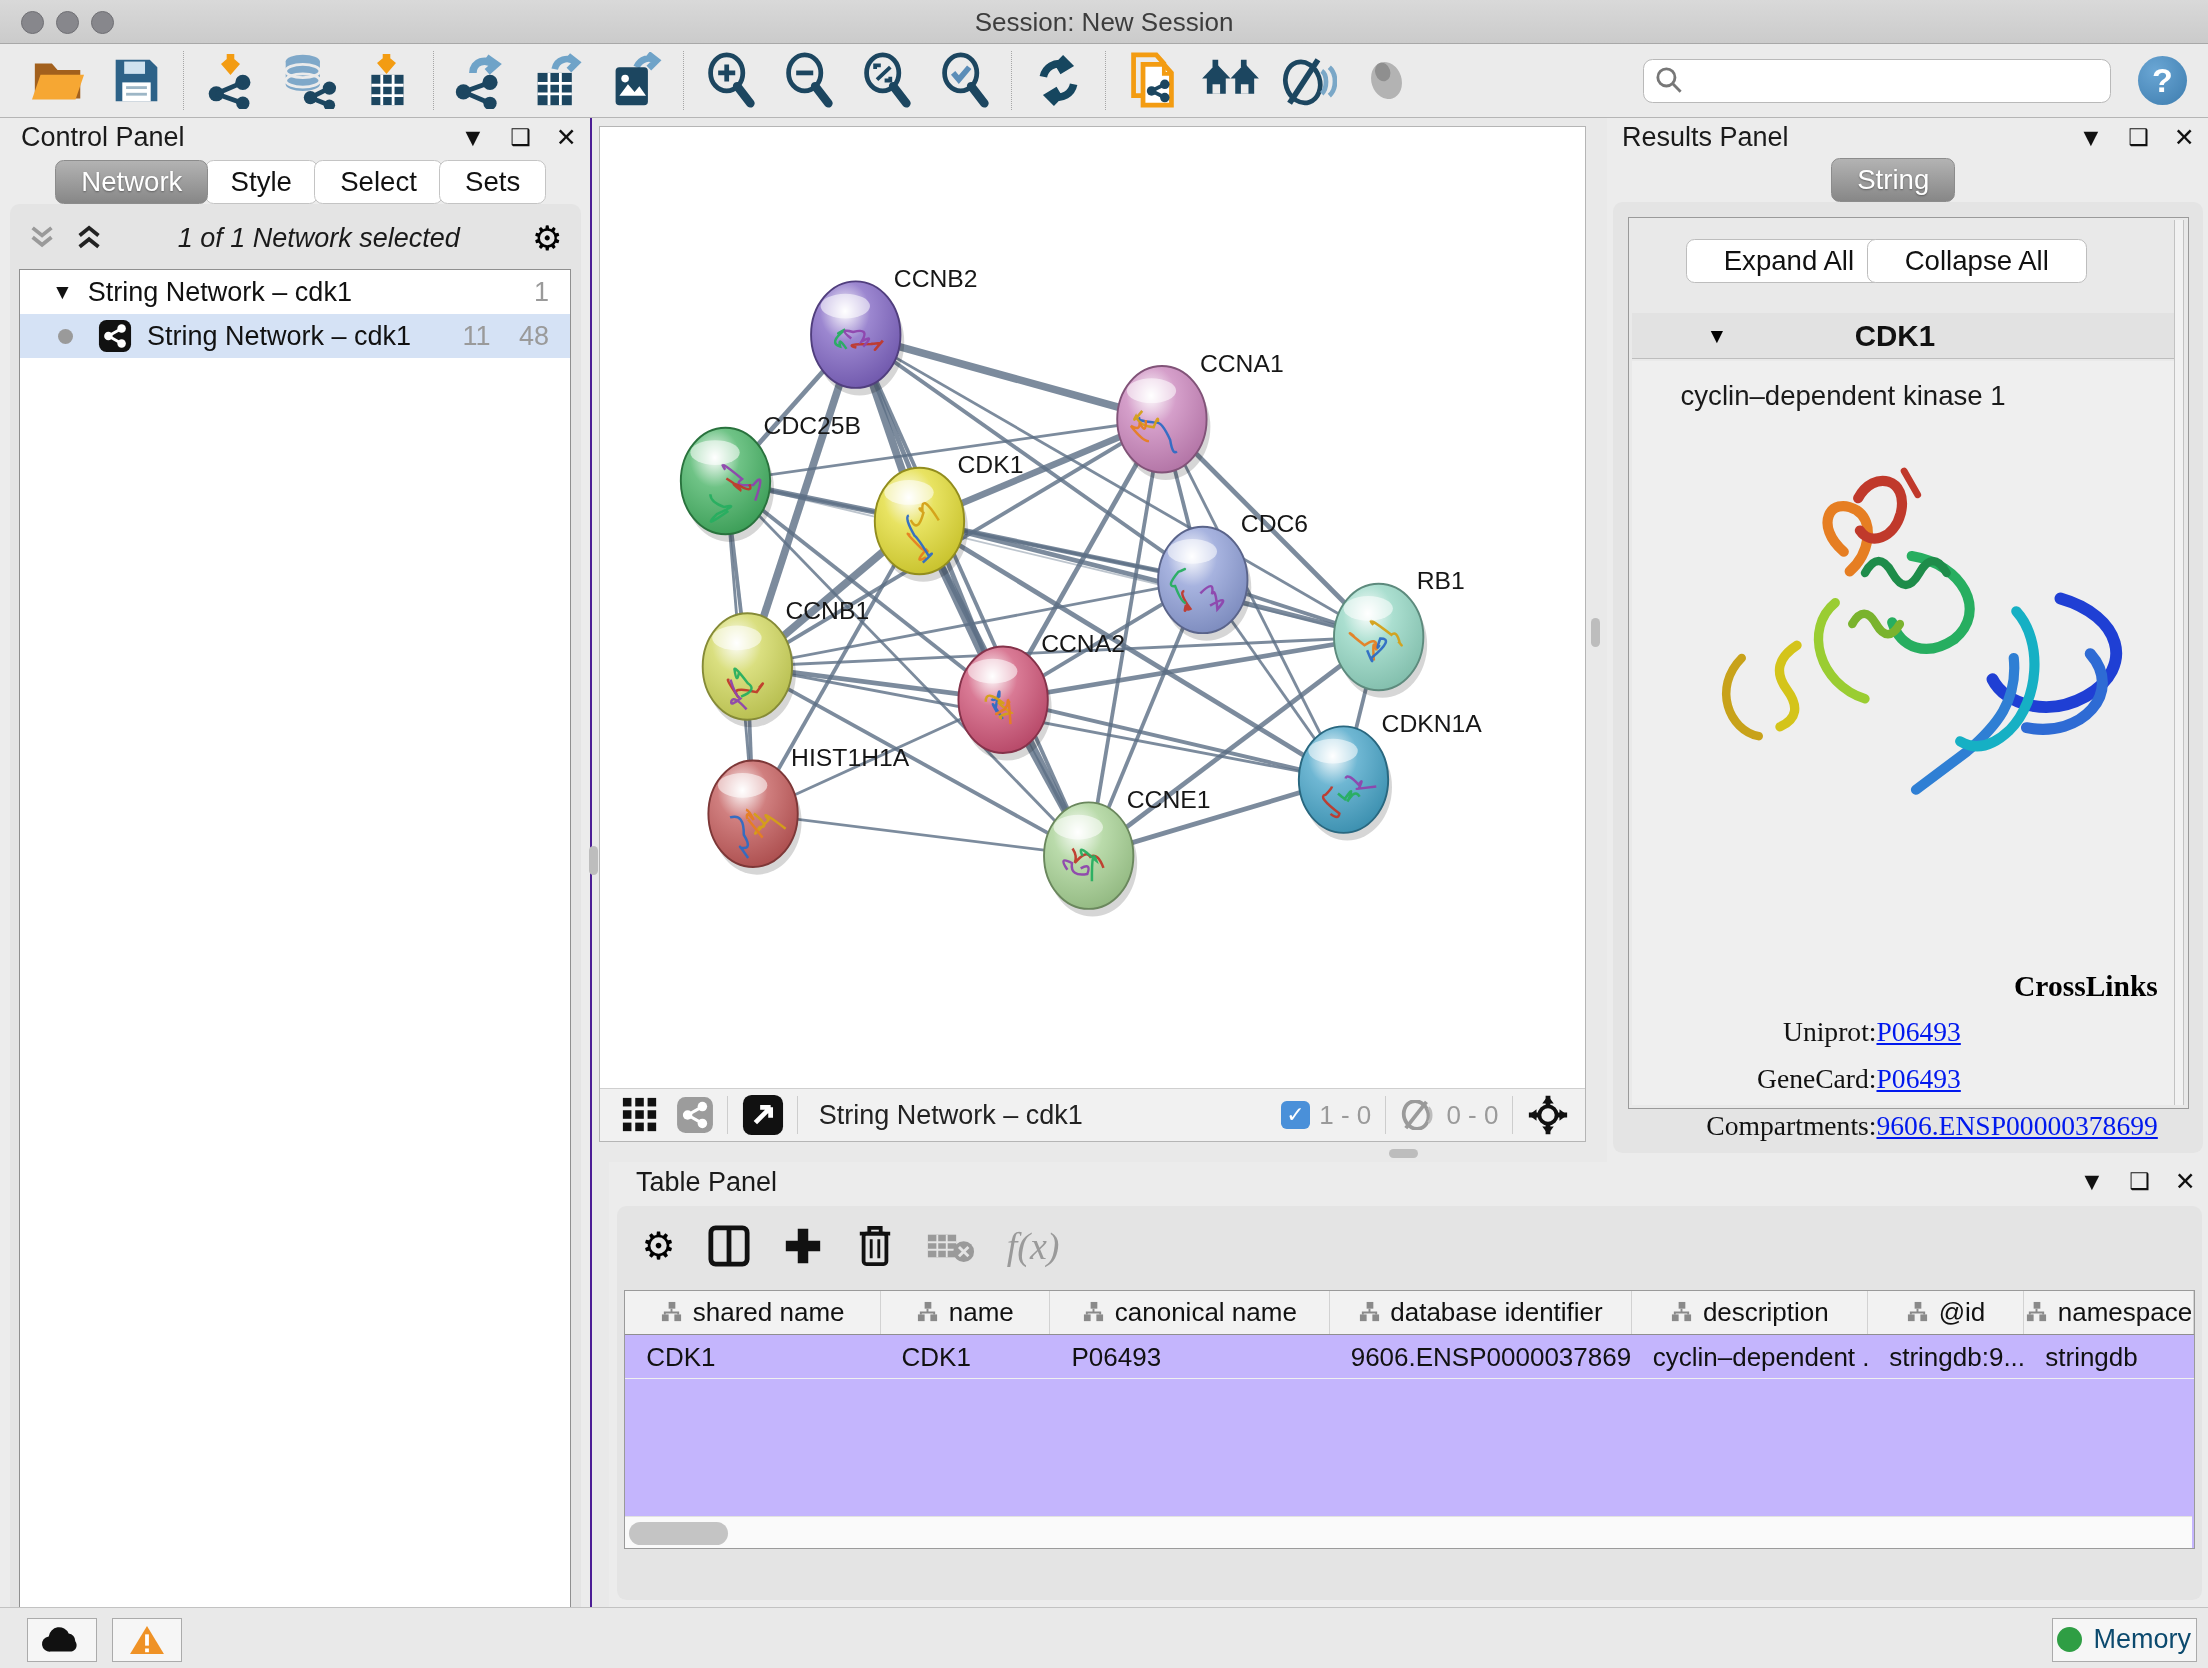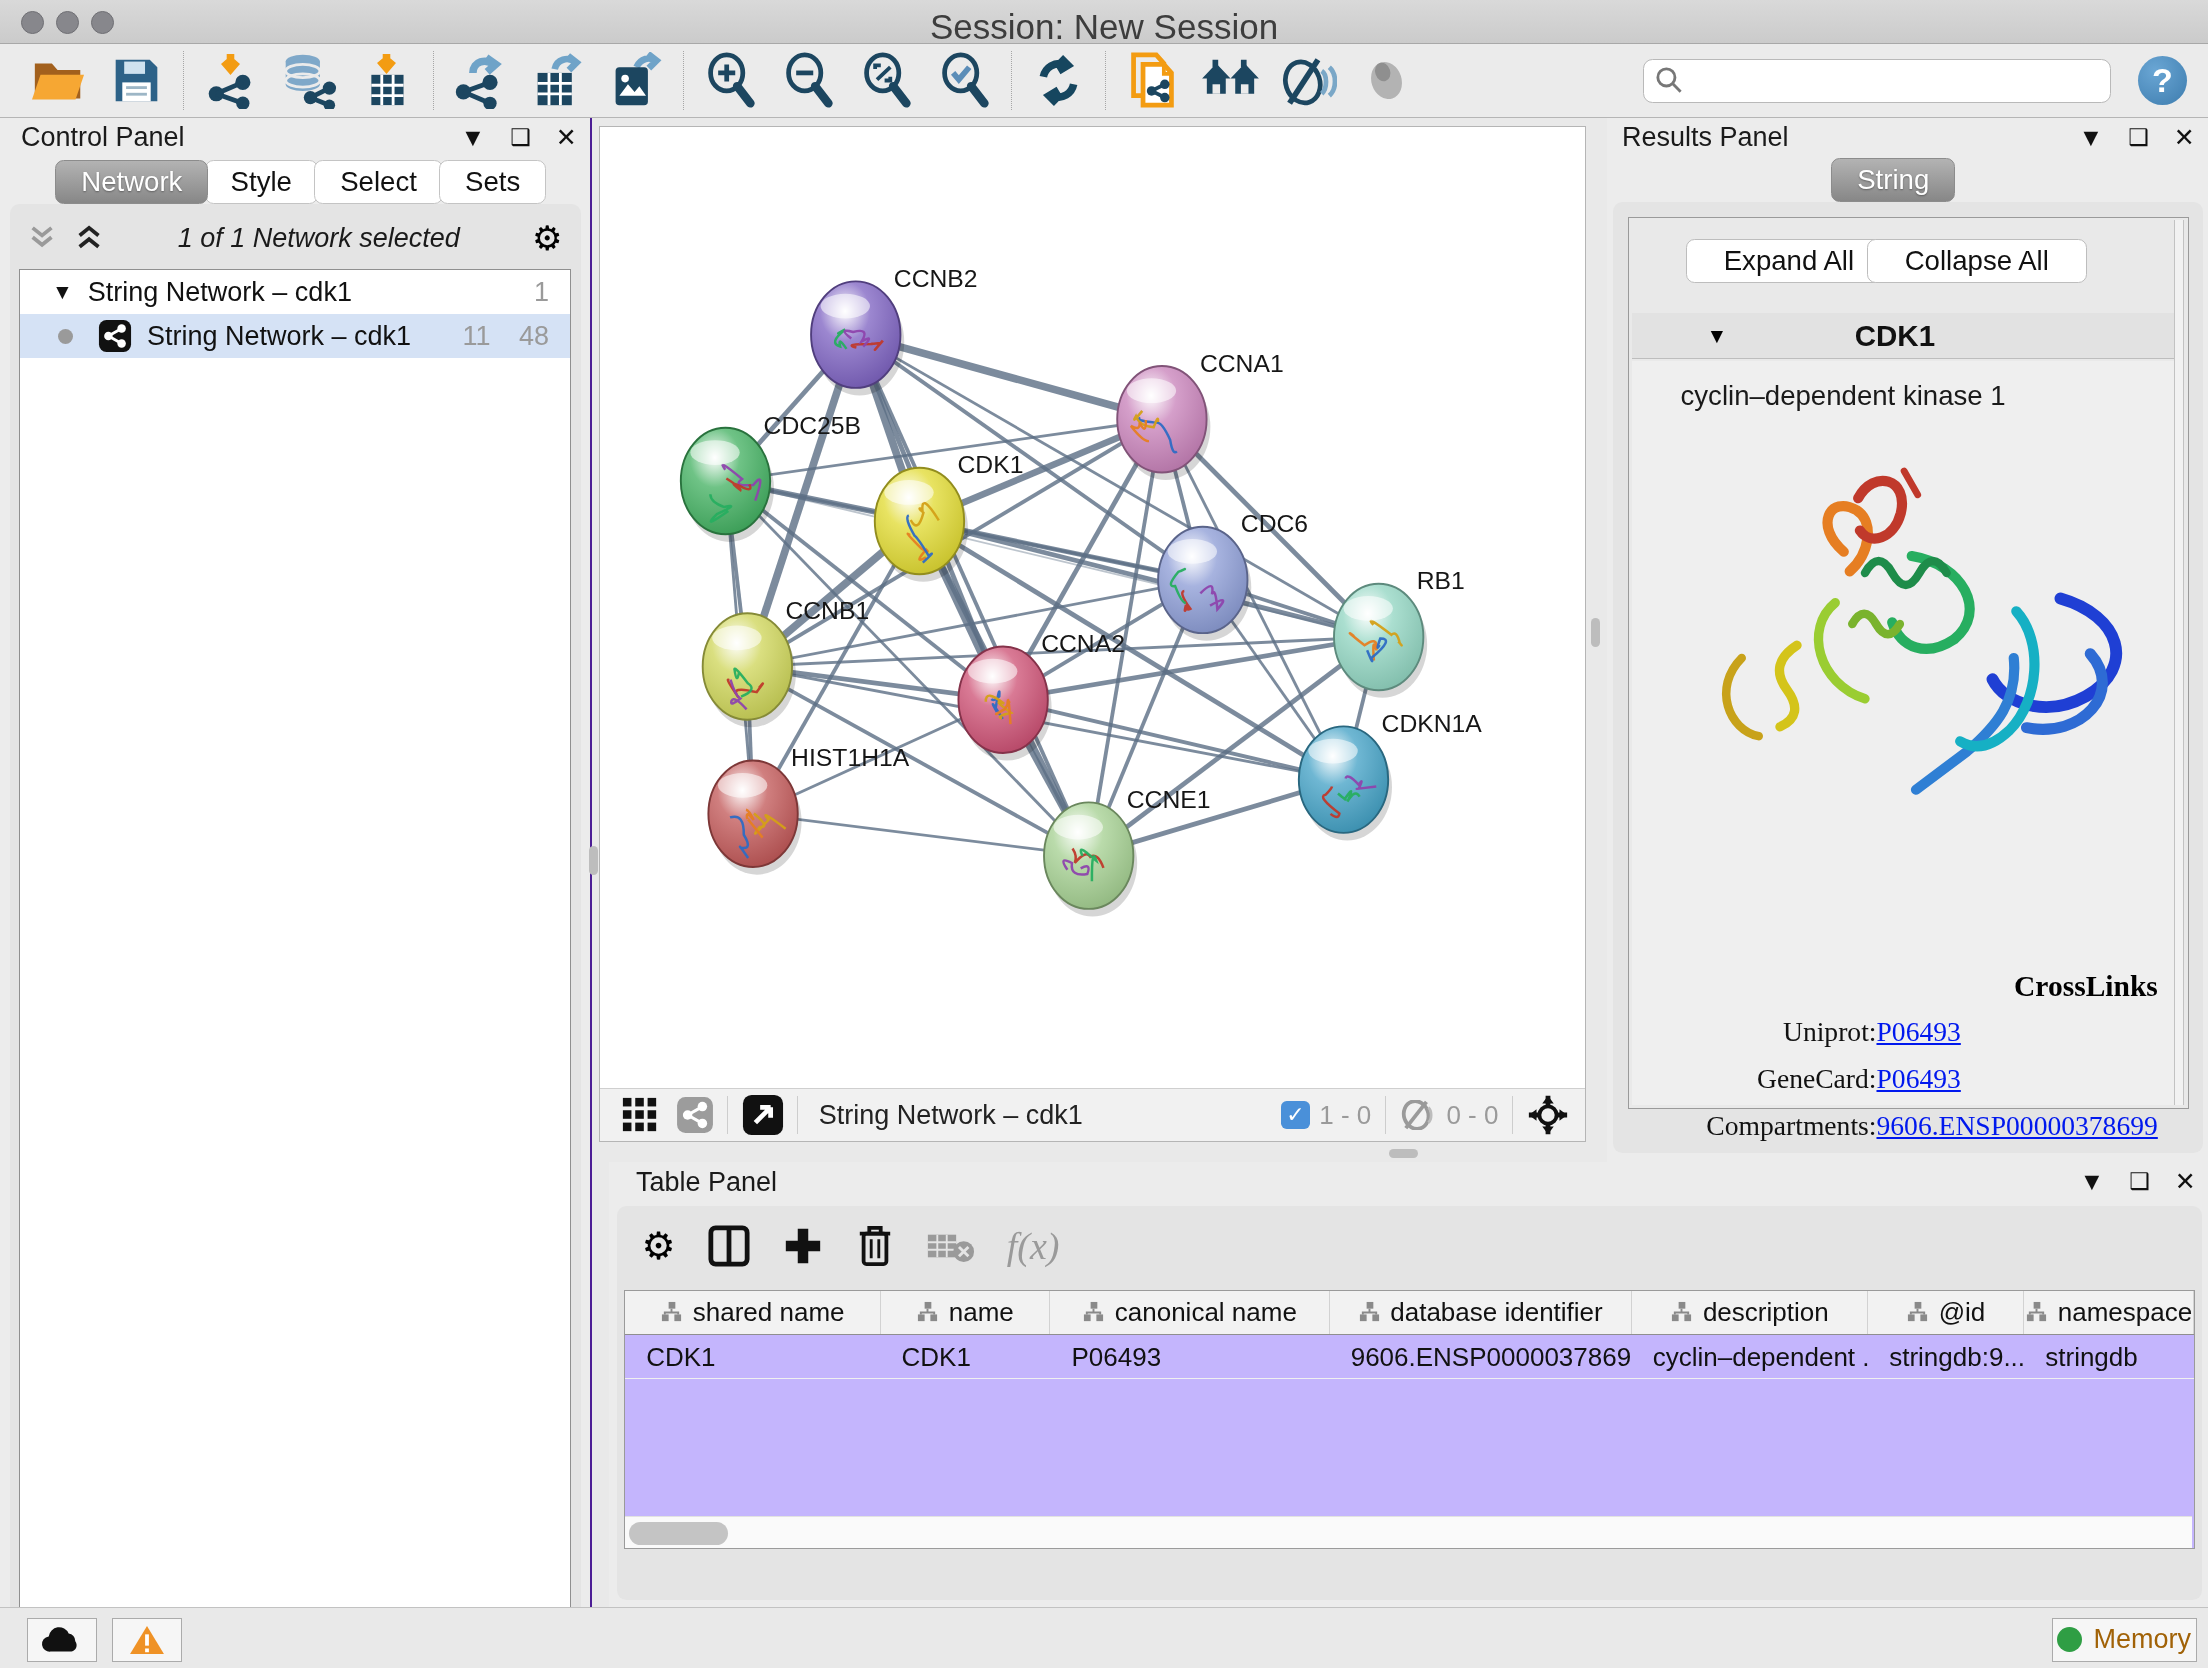--- a/index.html
+++ b/index.html
@@ -5,21 +5,21 @@
   * { margin:0; padding:0; box-sizing:border-box; }
   html,body { width:2208px; height:1668px; overflow:hidden;
     font-family:"Liberation Sans", sans-serif; background:#e9e9e9; }
 
   
   #titlebar { position:absolute; left:0; top:0; width:2208px; height:44px;
     background:linear-gradient(#d9d9d9,#cbcbcb); border-bottom:1px solid #a8a8a8; }
   .tl { position:absolute; top:10.5px; width:23px; height:23px; border-radius:50%;
     background:#87878c; border:1px solid #6f6f74; }
   #win-title { position:absolute; top:6.7px; width:100%; text-align:center;
-    font-size:35px; color:#3d3d3d; }
+    font-size:26px; color:#3d3d3d; }
 
   
   #toolbar { position:absolute; left:0; top:44px; width:2208px; height:74px;
     background:#ebebeb; border-bottom:1px solid #b5b5b5; display:flex; align-items:center; }
   .tbtn { width:78px; height:63px; display:flex; align-items:center; justify-content:center; }
   .tsep { width:0; height:59px; border-left:1.9px dotted #a6a6a6; margin:0 7.6px; }
   #search-box { margin-left:auto; width:468px; height:44px; background:#fff;
     border:1.9px solid #b9b9b9; border-radius:9.5px; display:flex; align-items:center; padding-left:11.4px; }
   #search-box input { border:none; outline:none; font-size:25px; width:399px; background:transparent; }
   #help-btn { width:49px; height:49px; border-radius:50%;
@@ -100,21 +100,21 @@
   #hscroll { position:absolute; left:0; bottom:0; width:1567px; height:32px;
     background:#fafafa; border-top:1px solid #e2e2e2; }
   #hthumb { position:absolute; left:3.8px; top:4.8px; width:99px; height:23px; background:#c4c4c4; border-radius:11.4px; }
   #tp-tabs { position:absolute; left:512px; top:354px; }
 
   
   #status-bar { position:absolute; left:0; top:1607px; width:2208px; height:61px;
     background:#e9e9e9; border-top:1px solid #c2c2c2; }
   .sb-btn { position:absolute; top:9.5px; height:44px; background:#f6f6f6;
     border:1.9px solid #ababab; display:flex; align-items:center; justify-content:center; }
-  #memory-btn { right:11.4px; width:145px; gap:11.4px; font-size:27px; color:#a16207; }
+  #memory-btn { right:11.4px; width:145px; gap:11.4px; font-size:27px; color:#0c4a6e; }
   #mem-dot { width:25px; height:25px; border-radius:50%; background:#2f9e44; }
 
   svg { display:block; }
   a { text-decoration:underline; }
 </style>
 </head>
 <body>
 
 <div id="titlebar">
   <div class="tl" style="left:21px"></div>

